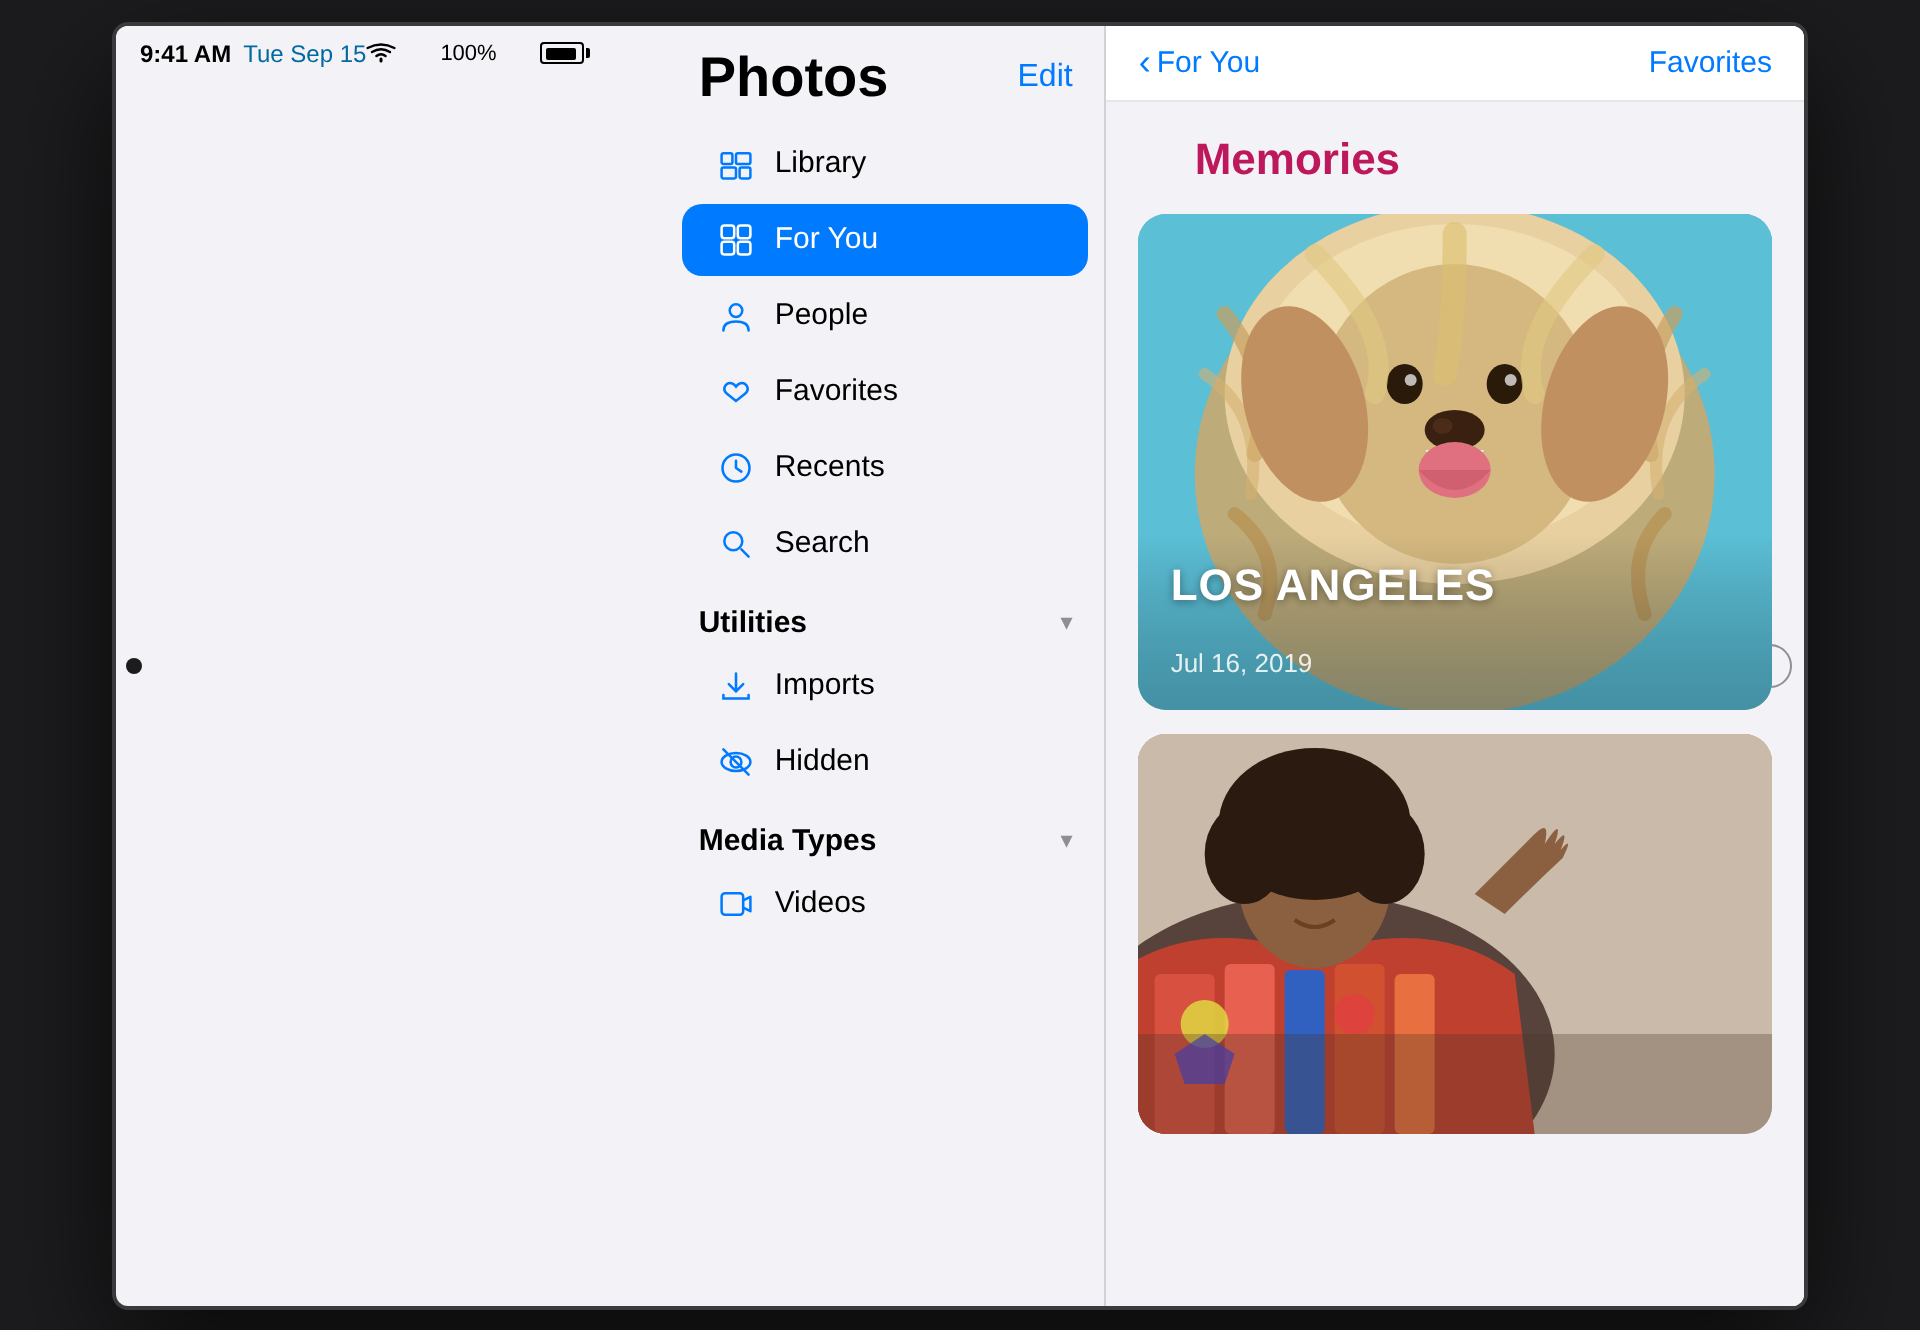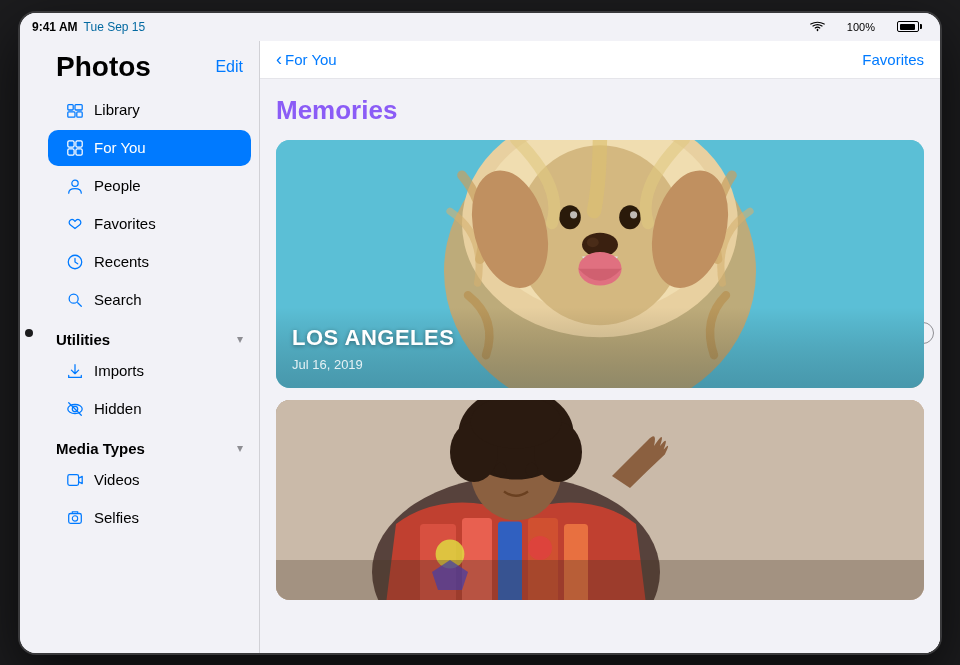--- a/index.html
+++ b/index.html
@@ -6,29 +6,29 @@
     body {
       width: 960px;
       height: 665px;
       background: #1c1c1e;
       display: flex;
       align-items: center;
       justify-content: center;
       font-family: -apple-system, 'SF Pro Text', 'Helvetica Neue', sans-serif;
     }
     .ipad-frame {
-      width: 920px;
+      width: 844px;
       height: 640px;
       background: #f2f2f7;
-      border-radius: 16px;
+      border-radius: 6px;
       position: relative;
       box-shadow: 0 0 0 2px #3a3a3c, 0 20px 60px rgba(0,0,0,0.7);
       overflow: hidden;
       display: flex;
-      flex-direction: column;
+      flex-direction: row;
     }
     
     .status-bar {
       background: #f2f2f7;
       height: 28px;
       display: flex;
       align-items: center;
       justify-content: space-between;
       padding: 0 18px 0 12px;
       flex-shrink: 0;
@@ -170,24 +170,25 @@
       font-size: 15px;
       cursor: pointer;
     }
     .content-body {
       flex: 1;
       overflow-y: auto;
       padding: 16px;
       background: #f2f2f7;
     }
     .memories-title {
-      font-size: 26px;
+      font-size: 22px;
       font-weight: 700;
-      color: #8b5cf6;
+      color: #be185d;
       margin-bottom: 14px;
+      margin-left: 28px;
     }
     .memory-card {
       width: 100%;
       border-radius: 14px;
       overflow: hidden;
       margin-bottom: 12px;
       position: relative;
       cursor: pointer;
     }
     .memory-card-1 {
@@ -206,21 +207,21 @@
       font-weight: 700;
       color: #fff;
       text-transform: uppercase;
       text-shadow: 0 1px 4px rgba(0,0,0,0.4);
       letter-spacing: 0.5px;
       text-align: center;
     }
     .memory-date {
       font-size: 13px;
       color: rgba(255,255,255,0.85);
-      margin-top: 6px;
+      margin-top: 18px;
     }
     .memory-card-2 {
       height: 200px;
       background: linear-gradient(135deg, #8b7355 0%, #a08060 30%, #c4956a 60%, #d4a882 100%);
       position: relative;
       overflow: hidden;
     }
     
     .home-btn-container {
       position: absolute;
@@ -429,30 +430,20 @@
       <div class="sidebar-item">
         <div class="sidebar-nav-icon">
           <svg class="icon-svg" viewBox="0 0 20 20">
             <rect x="2" y="4" width="12" height="12" rx="2" stroke="#007aff" stroke-width="1.4" fill="none"></rect>
             <path d="M14 8 L18 6 L18 14 L14 12" stroke="#007aff" stroke-width="1.4" fill="none" stroke-linejoin="round"></path>
           </svg>
         </div>
         <span class="sidebar-item-label">Videos</span>
       </div>
 
-      <div class="sidebar-item">
-        <div class="sidebar-nav-icon">
-          <svg class="icon-svg" viewBox="0 0 20 20">
-            <rect x="3" y="5" width="14" height="11" rx="2" stroke="#007aff" stroke-width="1.4" fill="none"></rect>
-            <circle cx="10" cy="10.5" r="3" stroke="#007aff" stroke-width="1.2" fill="none"></circle>
-            <path d="M7 5 L7 3 L13 3 L13 5" stroke="#007aff" stroke-width="1.2" fill="none"></path>
-          </svg>
-        </div>
-        <span class="sidebar-item-label">Selfies</span>
-      </div>
 
 
 
       <div class="sidebar-item">
         
         
       </div>
     </div>
 
     <div class="content">

